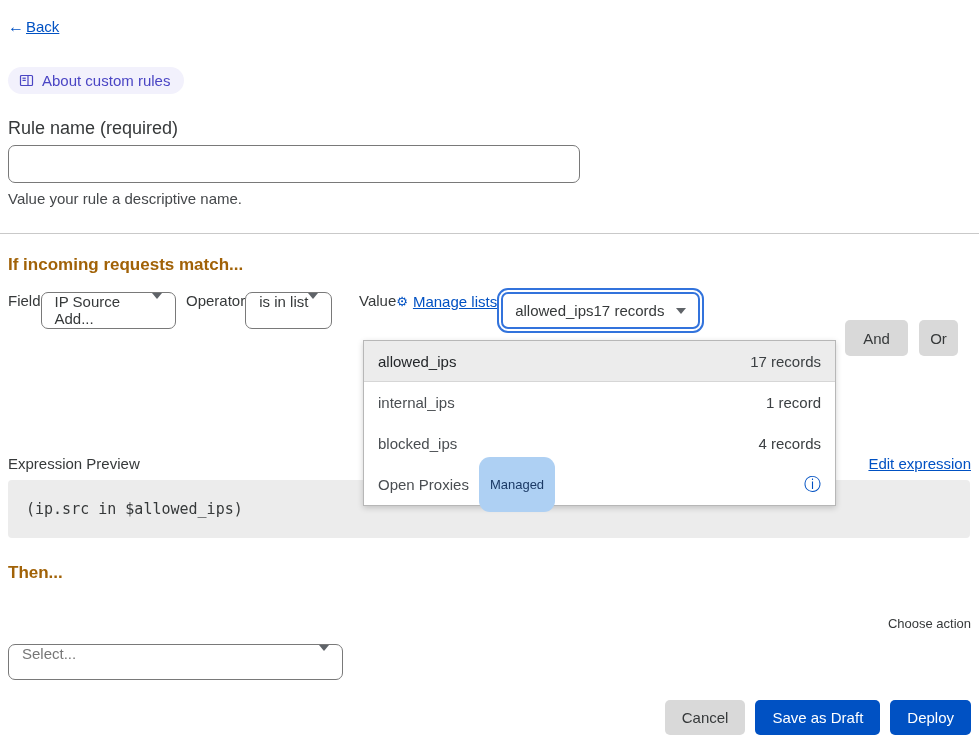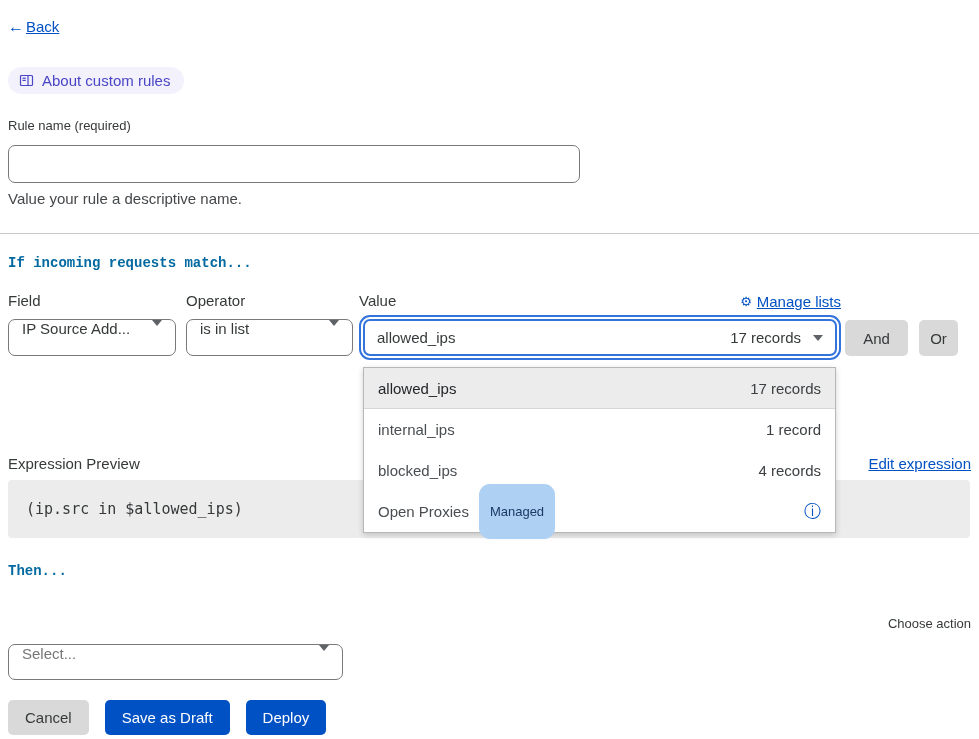--- a/index.html
+++ b/index.html
@@ -22,34 +22,34 @@
   .back-link { color: #0051c3; font-size: 15px; text-decoration: underline; cursor: pointer; }
   .title-row { margin-top: 30px; display: flex; align-items: center; gap: 16px; }
   .page-title { font-size: 22px; font-weight: bold; color: #1d1f21; }
   .about-pill {
     display: inline-flex; align-items: center; gap: 8px;
     background: #f2f1fc; color: #4a45c4;
     border-radius: 15px; padding: 5px 14px 5px 11px;
     font-size: 15px; cursor: pointer;
   }
   
-  .field-label { margin-top: 24px; font-size: 13px; height: 18px; }
+  .field-label { margin-top: 24px; font-size: 18px; height: 18px; }
   .rule-name-input {
     margin-top: 9px; display: block;
     width: 572px; height: 38px;
     border: 1px solid #797979; border-radius: 7px;
     font-size: 15px; padding: 0 12px; color: #36393a;
     font-family: "Liberation Sans", "DejaVu Sans", sans-serif;
   }
   .helper-text { margin-top: 7px; font-size: 15px; color: #45484b; height: 18px; }
   .divider { margin: 25px -8px 0 -8px; border: none; border-top: 1px solid #c9c9c9; height: 0; }
   
-  .section-heading { margin-top: 21px; font-size: 14px; font-weight: bold; color: #0369a1; height: 22px; font-family: Liberation Mono, monospace; }
+  .section-heading { margin-top: 21px; font-size: 17px; font-weight: bold; color: #a16207; height: 22px; }
   .match-row { margin-top: 15px; display: flex; align-items: flex-start; }
-  .col { display: flex; flex-direction: column; }
+  .col { display: flex; flex-direction: row; }
   .col-field { width: 168px; margin-right: 10px; }
   .col-operator { width: 167px; margin-right: 6px; }
   .col-value { width: 482px; position: relative; }
   .col-label-row { height: 15px; margin-bottom: 12px; display: flex; justify-content: space-between; align-items: baseline; font-size: 15px; }
   .manage-lists { display: inline-flex; align-items: center; gap: 5px; cursor: pointer; }
   .gear-icon { color: #0051c3; font-size: 13px; }
   .manage-lists-label { color: #0051c3; font-size: 15px; text-decoration: underline; }
   .select {
     height: 37px; border: 1px solid #797979; border-radius: 7px;
     background: #fff; display: flex; align-items: flex-start; justify-content: space-between;
@@ -105,21 +105,21 @@
     background: #ececec; border-radius: 4px;
     display: flex; align-items: center; padding: 0 18px;
   }
   .expression-code { font-family: "DejaVu Sans Mono", "Liberation Mono", monospace; font-size: 15px; color: #36393a; }
   
   .then-heading { margin-top: 25px; }
   .choose-action-label { margin-top: 31px; font-size: 13px; height: 18px; text-align: right; }
   .action-select { margin-top: 10px; width: 335px; height: 36px; }
   .placeholder { color: #767676; }
   
-  .footer { margin-top: 20px; display: flex; justify-content: flex-start; align-items: center; gap: 16px; }
+  .footer { margin-top: 20px; display: flex; justify-content: flex-end; align-items: center; gap: 10px; }
   .btn {
     height: 35px; border: none; border-radius: 5px; padding: 0 17px;
     font-size: 15px; cursor: pointer;
     font-family: "Liberation Sans", "DejaVu Sans", sans-serif;
   }
   .btn-gray { background: #d9d9d9; color: #36393a; }
   .btn-blue { background: #0051c3; color: #ffffff; }
   .book-icon { flex: none; }
 </style>
 </head>

